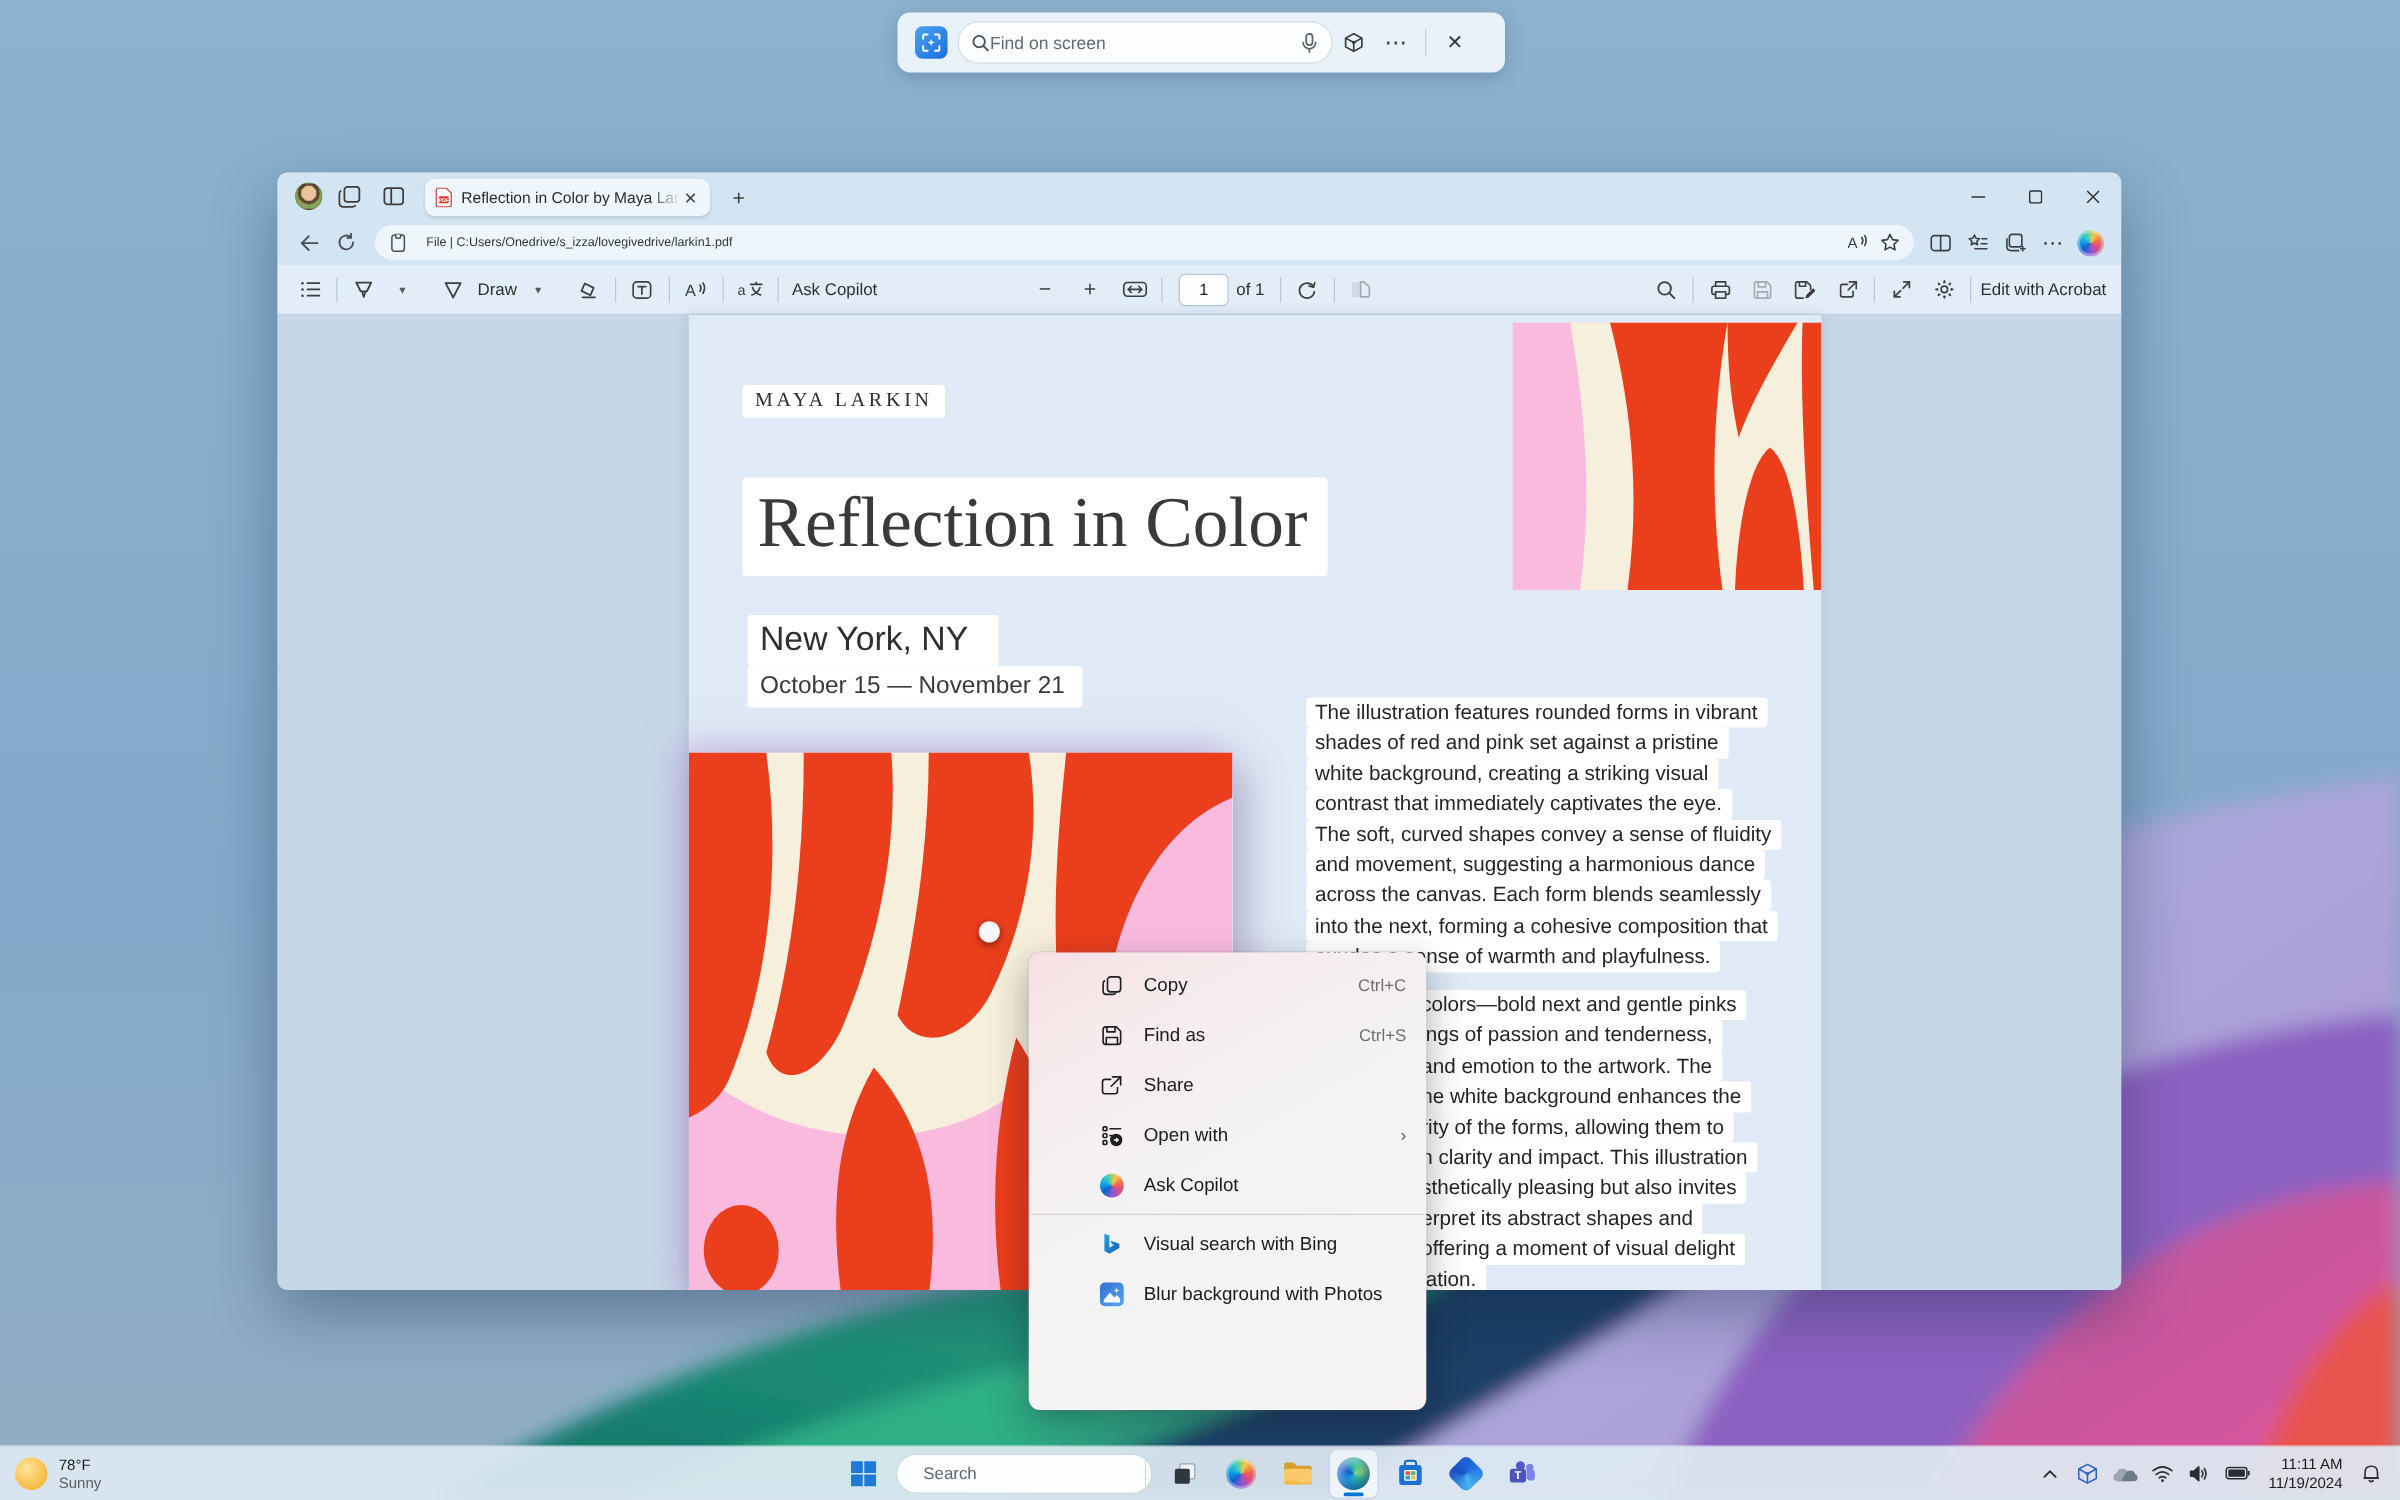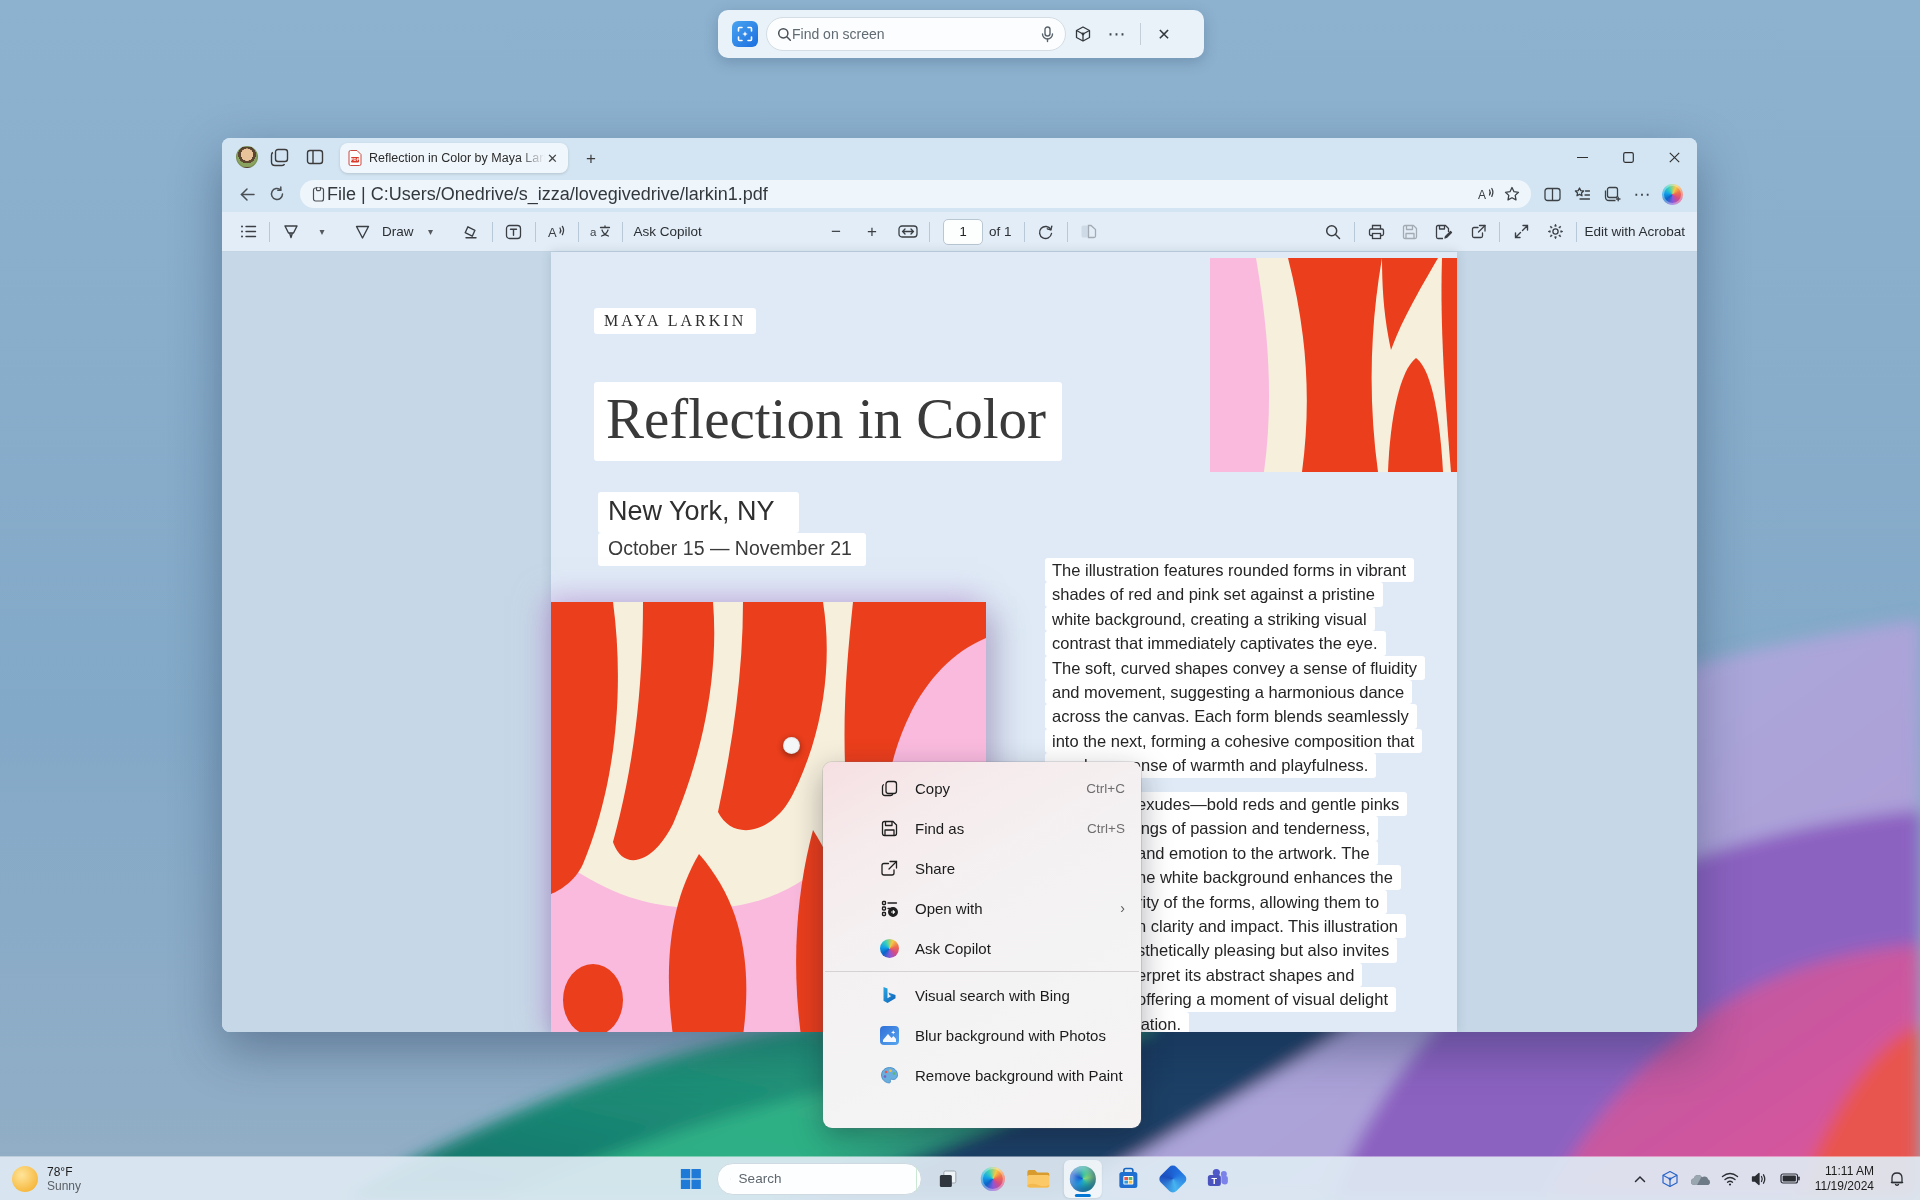--- a/index.html
+++ b/index.html
@@ -28,21 +28,21 @@
   .tab { position:absolute; left:118px; top:5px; width:228px; height:30px; background:#f0f7fc; border-radius:8px; display:flex; align-items:center; padding:0 8px; box-shadow:0 1px 3px rgba(0,0,0,.15); }
   .tab-title { flex:1; font-size:12.5px; color:#2b2b2b; white-space:nowrap; overflow:hidden; margin-left:7px; -webkit-mask-image:linear-gradient(90deg,#000 85%,transparent); mask-image:linear-gradient(90deg,#000 85%,transparent); }
   .tab-close { font-size:13px; color:#444; padding:0 2px; }
   .newtab-btn { position:absolute; left:356px; top:8px; width:26px; height:26px; display:flex; align-items:center; justify-content:center; font-size:17px; color:#3c3c3c; }
   .win-controls { position:absolute; right:0; top:0; height:38px; display:flex; }
   .win-btn { width:46px; height:38px; display:flex; align-items:center; justify-content:center; color:#303030; }
 
   .addressbar { height:36px; background:#d3e5f3; display:flex; align-items:center; padding:0 10px; }
   .nav-btn { width:30px; height:30px; display:flex; align-items:center; justify-content:center; color:#4a4f54; }
   .url-pill { height:28px; flex:1; margin:0 6px 0 8px; background:#eef5fb; border-radius:14px; display:flex; align-items:center; padding:0 6px 0 12px; }
-  .url-text { font-size:18px; color:#33383d; margin-left:2px; flex:1; white-space:nowrap; overflow:hidden; }
+  .url-text { font-size:10px; color:#33383d; margin-left:16px; flex:1; white-space:nowrap; overflow:hidden; }
   .pill-ic { width:26px; height:26px; display:flex; align-items:center; justify-content:center; color:#3c4146; }
   .addr-ic { width:30px; height:30px; display:flex; align-items:center; justify-content:center; color:#3c4146; }
   .copilot-orb { width:21px; height:21px; border-radius:50%; background:conic-gradient(from 230deg,#0a64c8,#12a1e8,#3fd3b6,#f6c944,#ee6d4e,#d64a84,#8a57d9,#0a64c8); box-shadow:inset 0 0 0 2px rgba(255,255,255,.35); }
 
   .pdf-toolbar { position:relative; height:40px; background:#e3edf7; border-bottom:1px solid #c3d4e2; display:flex; align-items:center; }
   .pt-group { display:flex; align-items:center; }
   .pt-left { margin-left:12px; }
   .pt-center { position:absolute; left:600px; }
   .pt-right { position:absolute; right:12px; }
   .pt-btn { height:30px; min-width:28px; padding:0 4px; display:flex; align-items:center; justify-content:center; color:#3b3f44; border-radius:5px; }
@@ -449,21 +449,21 @@
           <div class="line">white background, creating a striking visual</div>
           <div class="line">contrast that immediately captivates the eye.</div>
           <div class="line">The soft, curved shapes convey a sense of fluidity</div>
           <div class="line">and movement, suggesting a harmonious dance</div>
           <div class="line">across the canvas. Each form blends seamlessly</div>
           <div class="line">into the next, forming a cohesive composition that</div>
           <div class="line">exudes a sense of warmth and playfulness.</div>
         </div>
 
         <div class="para para2" style="top:540px;">
-          <div class="line">exudes—bold reds and gentle pinks</div>
+          <div class="line">colors—bold next and gentle pinks</div>
           <div class="line">ings of passion and tenderness,</div>
           <div class="line">and emotion to the artwork. The</div>
           <div class="line">he white background enhances the</div>
           <div class="line">rity of the forms, allowing them to</div>
           <div class="line">n clarity and impact. This illustration</div>
           <div class="line">sthetically pleasing but also invites</div>
           <div class="line">erpret its abstract shapes and</div>
           <div class="line">offering a moment of visual delight</div>
           <div class="line">lation.</div>
         </div>
@@ -545,32 +545,20 @@
       <span class="cm-ic">
           <span class="photos-ic">
             <svg width="19" height="19" viewBox="0 0 19 19">
               <path d="M3 14 L8 8 L11.5 12 L13.5 10 L16 13 V16 H3 Z" fill="#fff" opacity=".95"></path>
               <path d="M13.2 4.2 L13.8 5.8 L15.4 6.4 L13.8 7 L13.2 8.6 L12.6 7 L11 6.4 L12.6 5.8 Z" fill="#fff"></path>
             </svg>
           </span>
         </span>
       <span class="cm-label">Blur background with Photos</span>
     </div>
-    <div class="cm-item">
-      <span class="cm-ic">
-          <svg width="19" height="18" viewBox="0 0 19 18">
-            <path d="M9.5 1.5 C14 1.5 17.5 4.8 17.5 8.8 C17.5 12.8 14.3 14 12.3 13.4 C10.8 13 10 13.6 10.4 15 C10.8 16.4 9.9 17 8.8 16.9 C4.6 16.5 1.5 13.1 1.5 9 C1.5 4.9 5 1.5 9.5 1.5 Z" fill="#6aaede" stroke="#3f87c2" stroke-width=".8"></path>
-            <circle cx="6" cy="6" r="1.3" fill="#e8564f"></circle>
-            <circle cx="10.5" cy="4.8" r="1.3" fill="#f2c04a"></circle>
-            <circle cx="14" cy="7.5" r="1.3" fill="#57b86a"></circle>
-            <circle cx="5" cy="10.5" r="1.3" fill="#7a5fc0"></circle>
-          </svg>
-        </span>
-      <span class="cm-label">Remove background with Paint</span>
-    </div>
   </div>
 
   <div class="taskbar">
     <div class="tk-weather">
       <div class="sun"></div>
       <div>
         <div class="tk-wt">78°F</div>
         <div class="tk-wd">Sunny</div>
       </div>
     </div>

